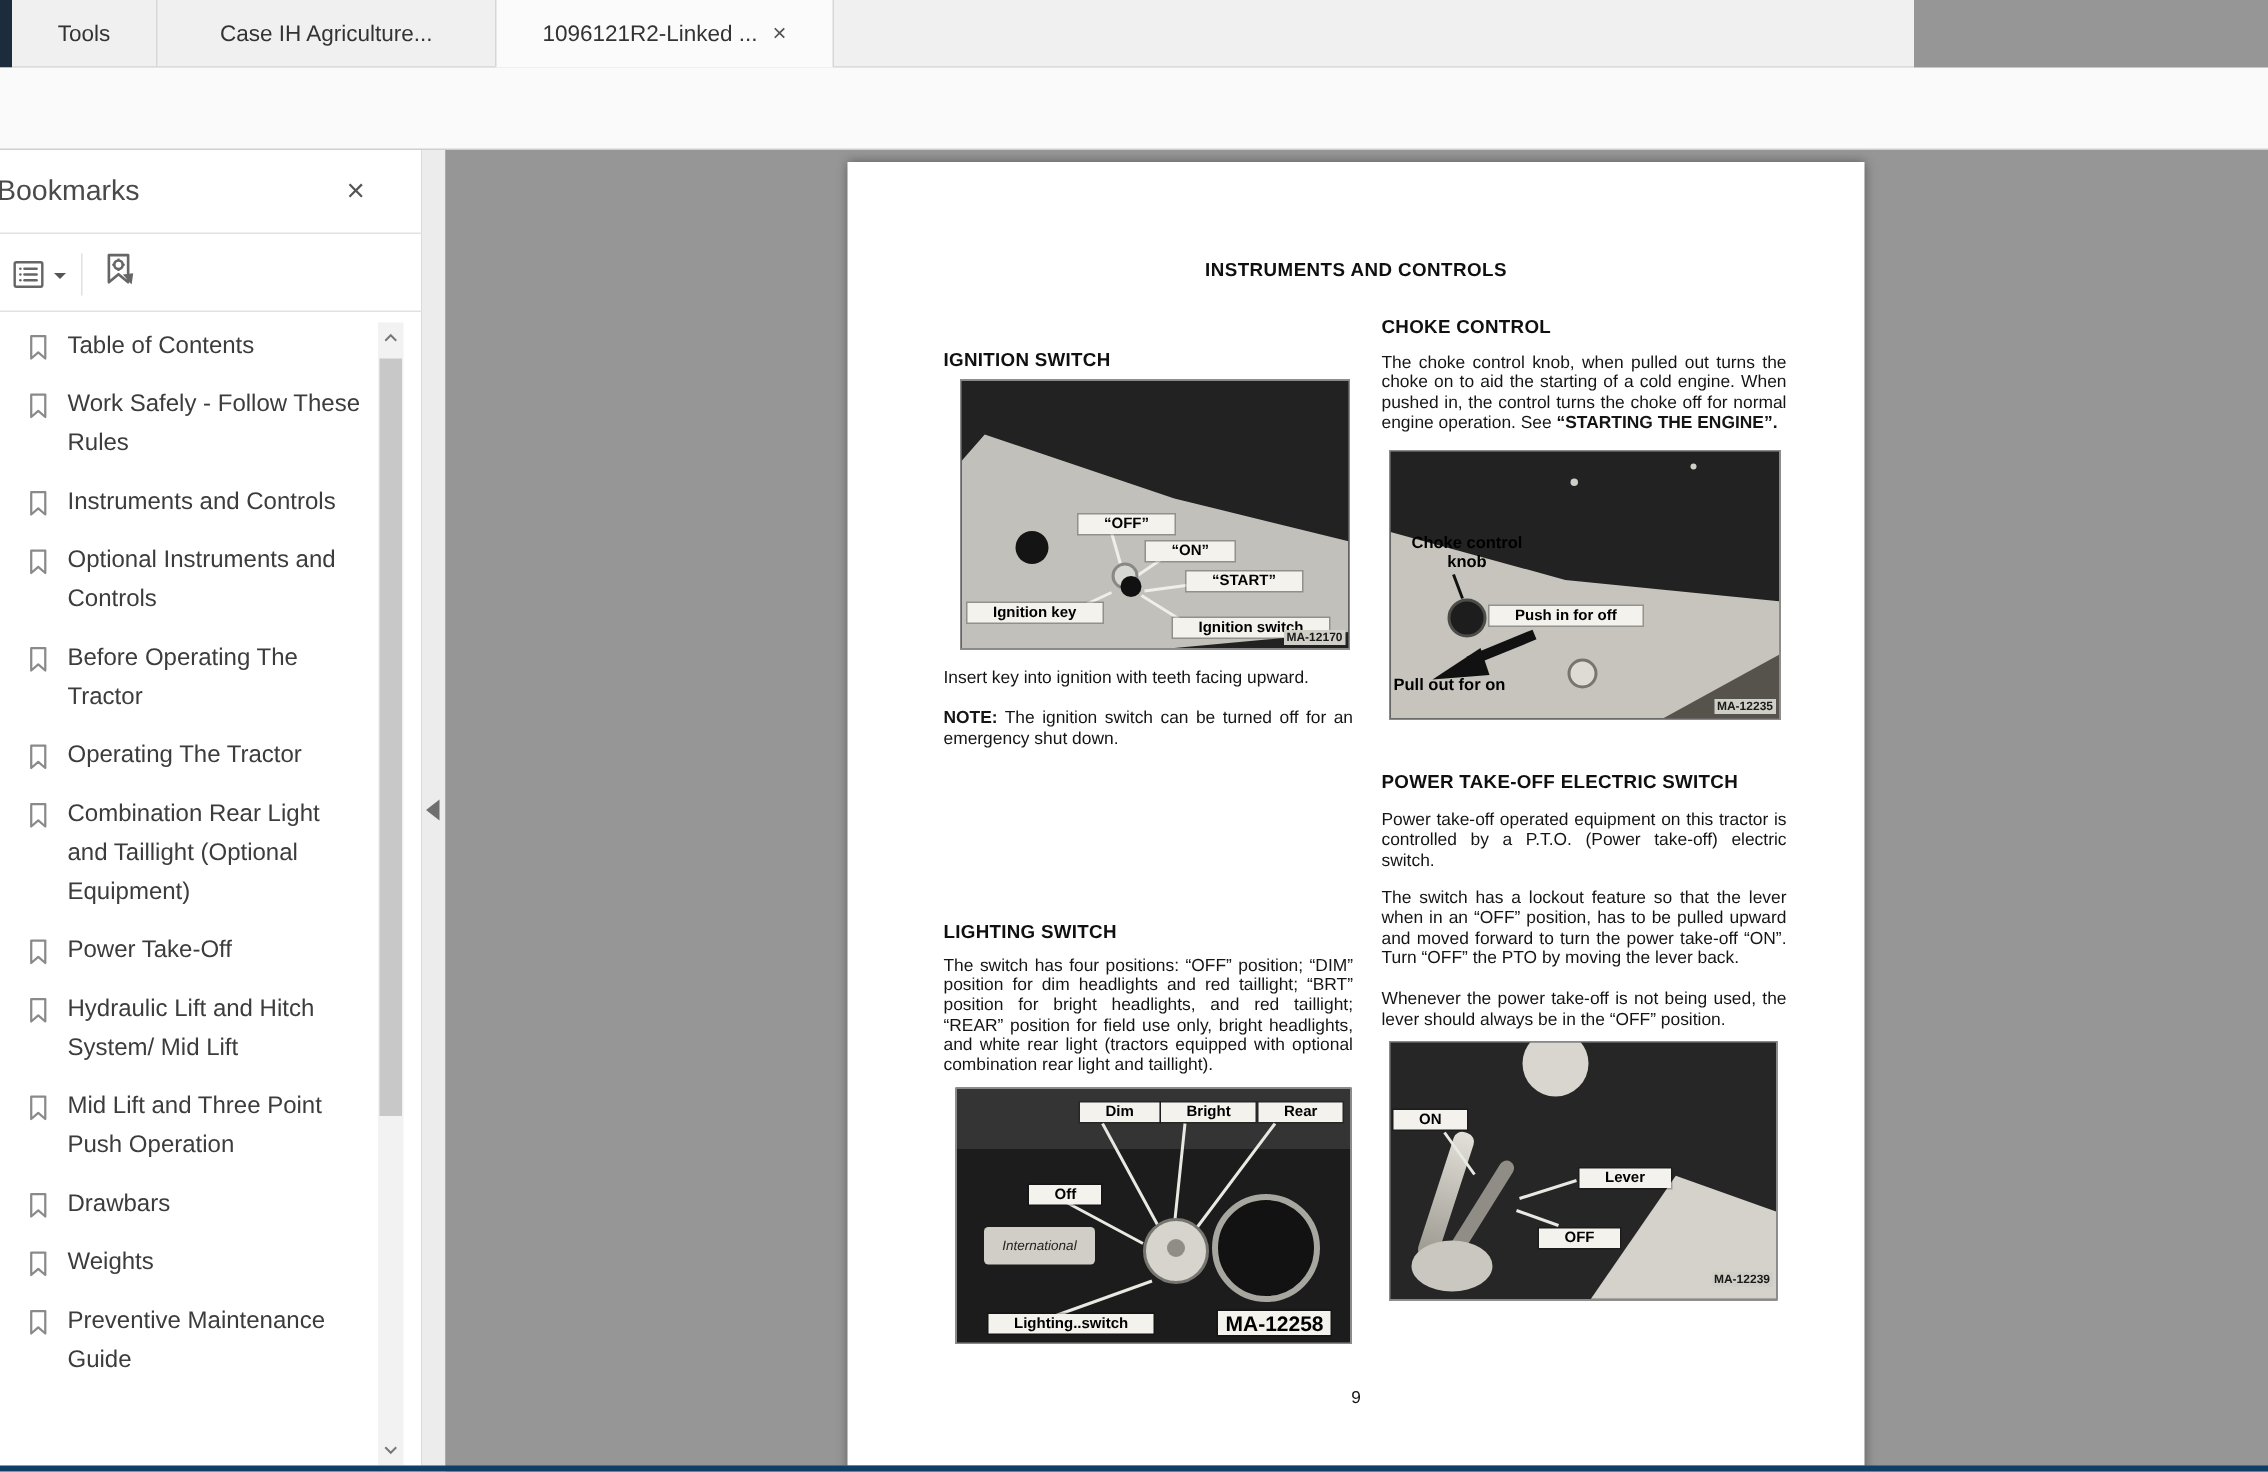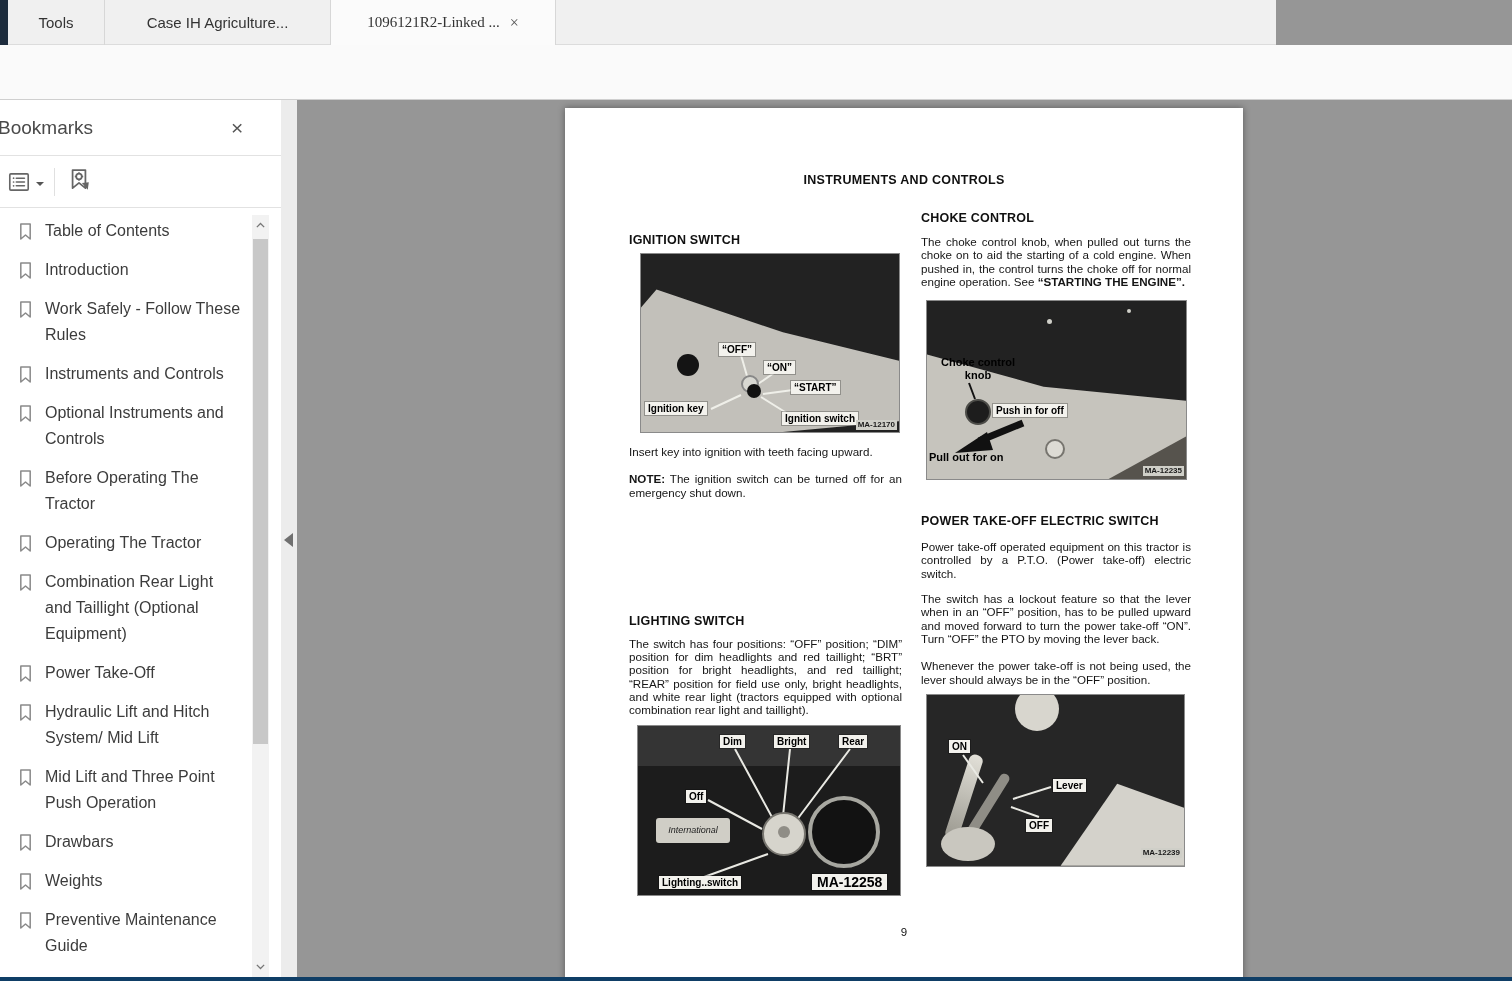--- a/index.html
+++ b/index.html
@@ -5,21 +5,21 @@
   html,body{margin:0;padding:0;width:1512px;height:981px;overflow:hidden;background:#969696;}
   *{box-sizing:border-box;}
   .app{position:relative;width:1512px;height:981px;font-family:"Liberation Sans",sans-serif;color:#333;}
 
   
   .tabbar{position:absolute;left:0;top:0;width:1276px;height:45px;background:#f0f0f0;border-bottom:1px solid #dcdcdc;}
   .app-sliver{position:absolute;left:0;top:0;width:8px;height:45px;background:#1d2c3d;}
   .tab{position:absolute;top:0;height:45px;display:flex;align-items:center;justify-content:center;font-size:15px;color:#333;cursor:default;}
   .tab-tools{left:8px;width:96px;}
   .tab-doc1{left:104px;width:226px;border-left:1px solid #d7d7d7;}
-  .tab-doc2{left:330px;width:226px;border-left:1px solid #d7d7d7;border-right:1px solid #d7d7d7;background:#fbfbfb;font-family:Liberation Serif, serif;}
+  .tab-doc2{left:330px;width:226px;border-left:1px solid #d7d7d7;border-right:1px solid #d7d7d7;background:#fbfbfb;}
   .tab-close{margin-left:10px;font-size:16px;color:#555;line-height:16px;}
 
   
   .toolbar{position:absolute;left:0;top:45px;width:1512px;height:55px;background:#fafafa;border-bottom:1px solid #cfcfcf;}
   .tbtn{position:absolute;top:60px;width:32px;height:32px;display:flex;align-items:center;justify-content:center;}
   .vsep{position:absolute;top:57px;width:1px;height:36px;background:#d8d8d8;}
   .pagebox{position:absolute;left:545px;top:61px;width:36px;height:28px;}
   .pagebox input{width:36px;height:28px;border:none;border-bottom:1px solid #8f8f8f;background:transparent;text-align:center;font-size:14px;color:#333;font-family:"Liberation Sans",sans-serif;}
   .pagecount{position:absolute;left:590px;top:67px;font-size:14px;color:#444;}
   .zoombox{position:absolute;left:843px;top:61px;width:80px;height:28px;border-bottom:1px solid #8f8f8f;display:flex;align-items:center;justify-content:flex-end;gap:8px;font-size:14px;color:#444;padding:0 4px;}
@@ -55,21 +55,21 @@
   .col{position:absolute;}
   .col-l{left:64px;top:105px;width:273px;margin-top:20px;}
   .col-r{left:356px;top:103px;width:270px;}
   .dochead{font-size:12.5px;font-weight:bold;letter-spacing:.2px;color:#101010;}
   .docp{font-size:11.6px;line-height:13.3px;text-align:justify;color:#151515;}
   .pagenum{position:absolute;left:0;top:818px;width:678px;text-align:center;font-size:11.5px;color:#111;}
 
   
   .photo{position:relative;background:#222;border:1px solid #8a8a8a;overflow:hidden;}
   .photo svg.lines{position:absolute;left:0;top:0;}
-  .chip{position:absolute;background:#f3f2ed;color:#000;font-weight:bold;font-size:10px;line-height:13px;padding:0 3px;white-space:nowrap;box-shadow:0 0 0 1px rgba(0,0,0,.25);}
+  .chip{position:absolute;background:#f3f2ed;color:#000;font-weight:bold;font-size:10px;line-height:13px;padding:0 17px;white-space:nowrap;box-shadow:0 0 0 1px rgba(0,0,0,.25);}
   .chip.big{font-size:14px;line-height:16px;padding:0 5px;}
   .pid{position:absolute;background:#cfcfc8;color:#1a1a1a;font-size:8px;line-height:10px;padding:0 2px;font-weight:bold;}
   .blabel{position:absolute;color:#000;font-weight:bold;font-size:11px;line-height:13px;text-align:center;white-space:nowrap;}
   .knob{position:absolute;border-radius:50%;}
   .wedge{position:absolute;left:0;top:0;width:100%;height:100%;}
   .p1 .wedge{background:#c2c0ba;clip-path:polygon(6% 20%,55% 44%,100% 60%,100% 94%,55% 100%,0 100%,0 30%);}
   .p2 .wedge{background:#c6c4bd;clip-path:polygon(0 30%,45% 48%,100% 56%,100% 100%,0 100%);}
   .p2 .wedge2{position:absolute;background:#56534d;clip-path:polygon(70% 100%,100% 76%,100% 100%);left:0;top:0;width:100%;height:100%;}
   .p4 .wedge{background:#d4d2cb;clip-path:polygon(52% 100%,74% 52%,100% 66%,100% 100%);}
   .plate{position:absolute;background:#d0cec6;border-radius:3px;color:#222;font-style:italic;font-size:9px;display:flex;align-items:center;justify-content:center;}
@@ -240,26 +240,20 @@
     </div>
     <div class="phr2"></div>
 
     <div class="bmlist">
 
       <div class="bm">
           <svg width="15" height="19" viewBox="0 0 16 20" fill="none" stroke="#8a8a8a" stroke-width="1.6" stroke-linejoin="round">
             <path d="M3 2h10v16l-5-4.3L3 18z"></path>
           </svg>
           <span>Table of Contents</span>
-        </div>
-      <div class="bm">
-          <svg width="15" height="19" viewBox="0 0 16 20" fill="none" stroke="#8a8a8a" stroke-width="1.6" stroke-linejoin="round">
-            <path d="M3 2h10v16l-5-4.3L3 18z"></path>
-          </svg>
-          <span>Introduction</span>
         </div>
       <div class="bm">
           <svg width="15" height="19" viewBox="0 0 16 20" fill="none" stroke="#8a8a8a" stroke-width="1.6" stroke-linejoin="round">
             <path d="M3 2h10v16l-5-4.3L3 18z"></path>
           </svg>
           <span>Work Safely - Follow These Rules</span>
         </div>
       <div class="bm">
           <svg width="15" height="19" viewBox="0 0 16 20" fill="none" stroke="#8a8a8a" stroke-width="1.6" stroke-linejoin="round">
             <path d="M3 2h10v16l-5-4.3L3 18z"></path>
@@ -426,21 +420,21 @@
 
         <div class="photo p4" style="width:259px;height:173px;margin:8px 0 0 5px;background:#262626;">
           <div class="wedge"></div>
           <div class="knob" style="left:88px;top:-8px;width:44px;height:44px;background:#d8d6ce;"></div>
           <div class="lever" style="left:30px;top:58px;width:14px;height:88px;background:linear-gradient(#e2e0d8,#9a988f);transform:rotate(18deg);"></div>
           <div class="lever" style="left:56px;top:74px;width:10px;height:72px;background:#8f8d86;transform:rotate(32deg);"></div>
           <div class="knob" style="left:14px;top:132px;width:54px;height:34px;background:#c9c7bf;border-radius:50%;"></div>
           <svg class="lines" width="259" height="173">
               <path d="M36 60 56 88M124 92 86 104M112 122 84 112" stroke="#e9e9e3" stroke-width="2" fill="none"></path>
             </svg>
-          <div class="chip" style="left:22px;top:45px;">ON</div>
+          <div class="chip" style="left:2px;top:45px;">ON</div>
           <div class="chip" style="left:126px;top:84px;text-align:right;">Lever</div>
           <div class="chip" style="left:99px;top:124px;">OFF</div>
           <div class="pid" style="right:2px;bottom:8px;">MA-12239</div>
         </div>
       </div>
 
       <div class="pagenum">9</div>
     </div>
   </div>
 

